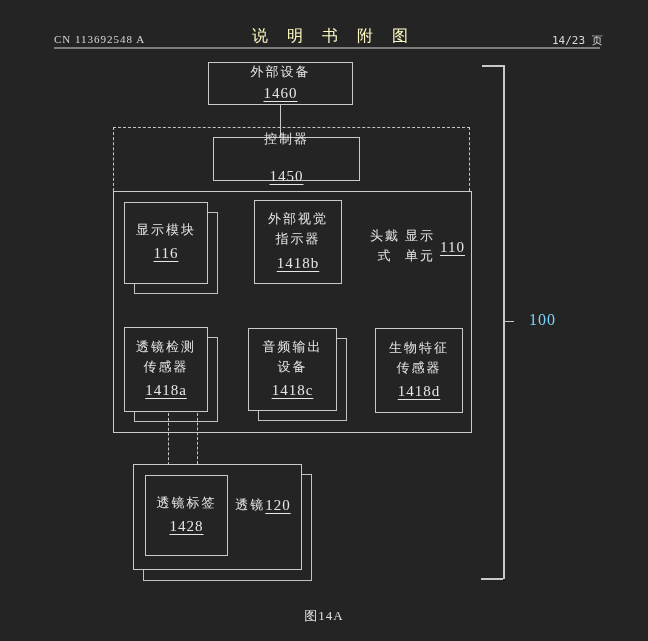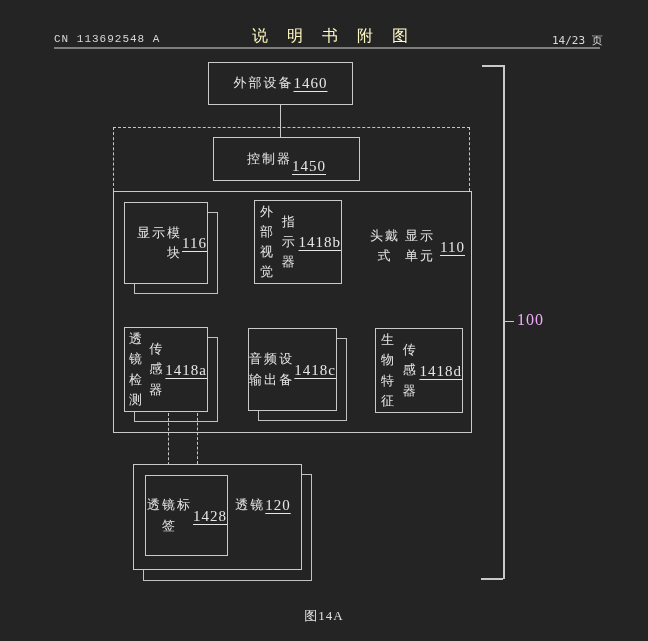--- a/index.html
+++ b/index.html
@@ -6,41 +6,41 @@
   body { background:#242424; }
   .page {
     position:relative; width:648px; height:641px;
     background:#242424; overflow:hidden;
     font-family:"Liberation Serif","DejaVu Serif",serif;
     color:#e6e6e6;
   }
   
   .hdr-num {
     position:absolute; left:54px; top:33px;
-    font-family:Liberation Mono, monospace;
+    font-family:Liberation Serif, serif;
     font-size:11px; letter-spacing:1px; color:#d8d8d8;
   }
   .hdr-title {
     position:absolute; left:252px; top:26px;
     font-size:16px; letter-spacing:19px; color:#fef9c3; white-space:nowrap;
   }
   .hdr-page {
     position:absolute; left:552px; top:33px;
     font-family:"DejaVu Sans Mono","Liberation Mono",monospace;
     font-size:11px; color:#d8d8d8; white-space:nowrap;
   }
   .hdr-rule {
     position:absolute; left:54px; top:47px; width:546px; height:2px;
     background:#7d7d7d;
   }
   
   .box {
     position:absolute; box-sizing:border-box;
     border:1px solid #c9c9c9; background:#242424;
-    display:flex; flex-direction:row; align-items:center; justify-content:center;
+    display:flex; flex-direction:column; align-items:center; justify-content:center;
     text-align:center; font-size:13px; letter-spacing:2px; line-height:1.55;
     color:#e6e6e6;
   }
   .shadow-box {
     position:absolute; box-sizing:border-box;
     border:1px solid #c2c2c2; background:transparent;
   }
   .labelblock {
     position:absolute; display:flex; flex-direction:row; align-items:center;
     text-align:center; font-size:13px; letter-spacing:2px; line-height:1.55;
@@ -51,21 +51,21 @@
   }
   .outline { position:absolute; box-sizing:border-box; border:1px solid #c9c9c9; background:transparent; }
   .dashed-rect {
     position:absolute; box-sizing:border-box;
     border:1px dashed #c6c6c6; border-bottom:none; background:transparent;
   }
   .vline  { position:absolute; width:0; border-left:1px solid #c9c9c9; }
   .hline  { position:absolute; height:0; border-top:1px solid #c9c9c9; }
   .vdash  { position:absolute; width:0; border-left:1px dashed #c6c6c6; }
   .bracket-label {
-    position:absolute; font-size:16px; letter-spacing:1px; color:#f0abfc;
+    position:absolute; font-size:16px; letter-spacing:1px; color:#7dd3fc;margin-left:12px;
   }
   .fig-caption {
     position:absolute; left:0; right:0; top:607px; text-align:center;
     font-size:13px; letter-spacing:1px; color:#e0e0e0;
   }
 </style>
 </head>
 <body>
 
 <div class="page">

